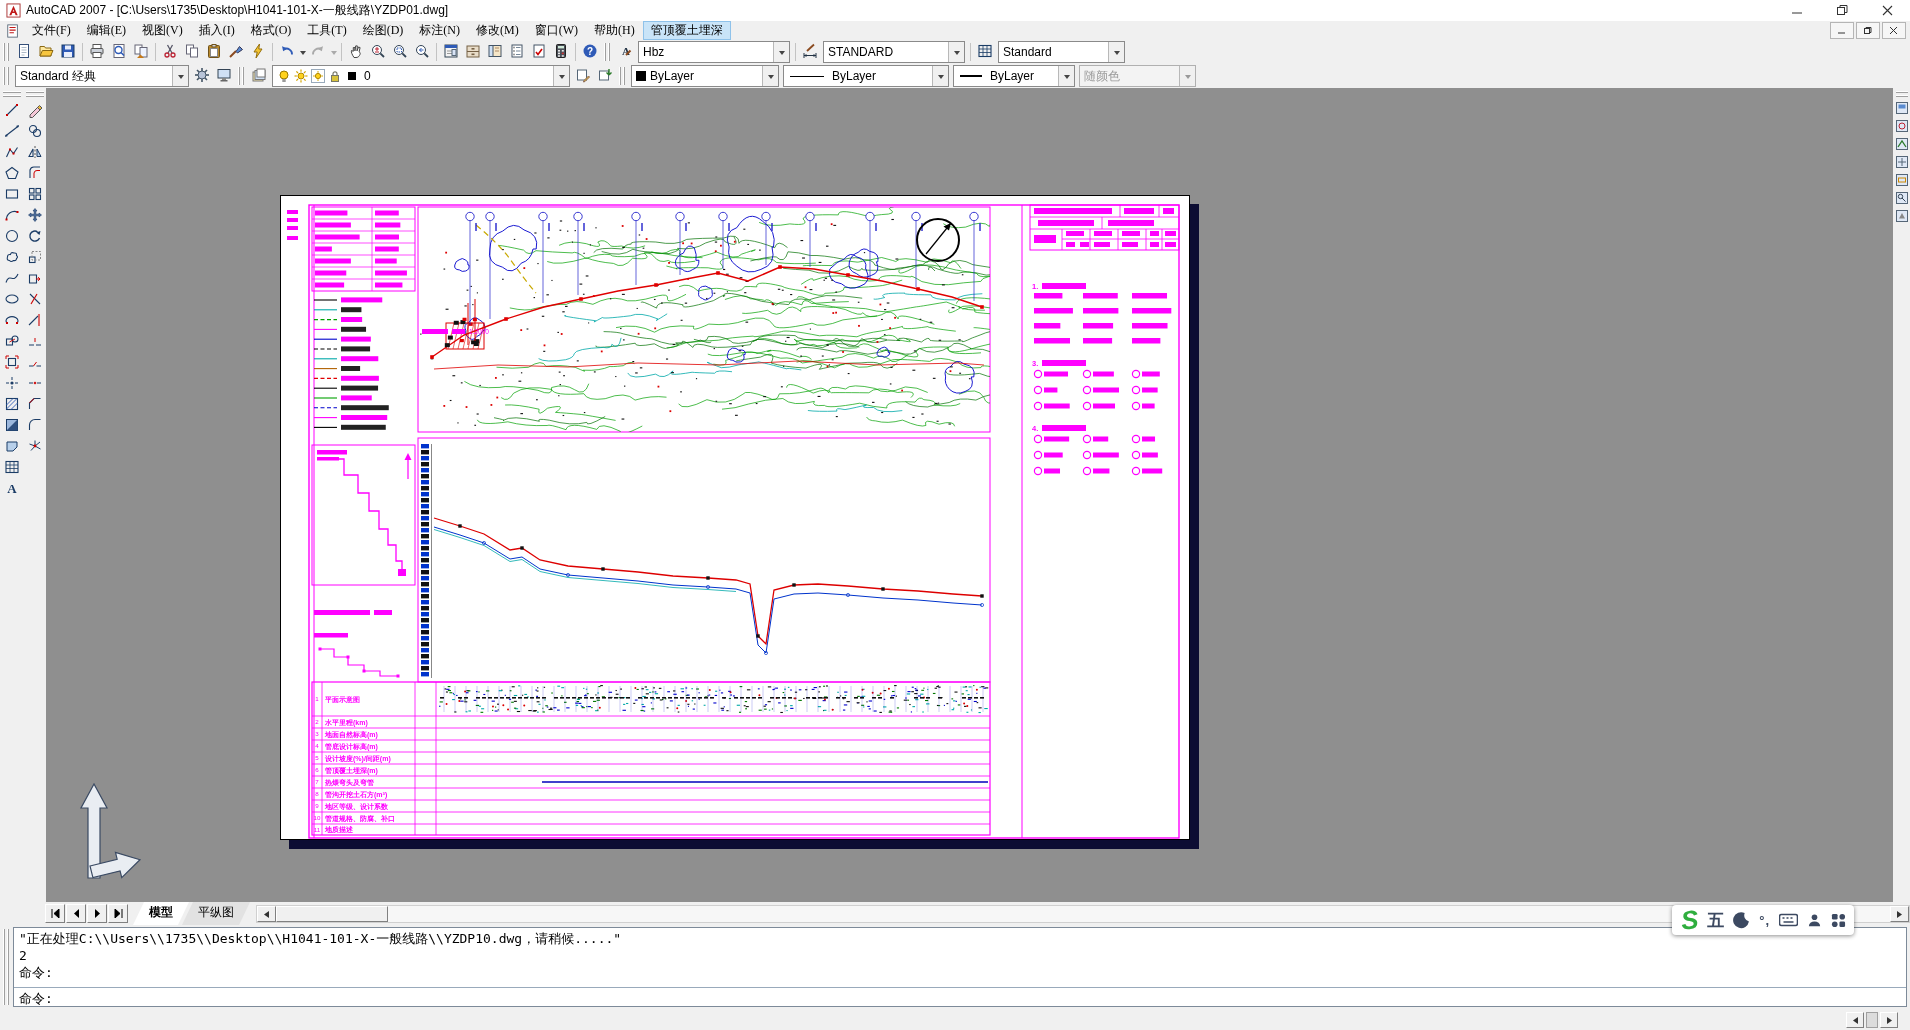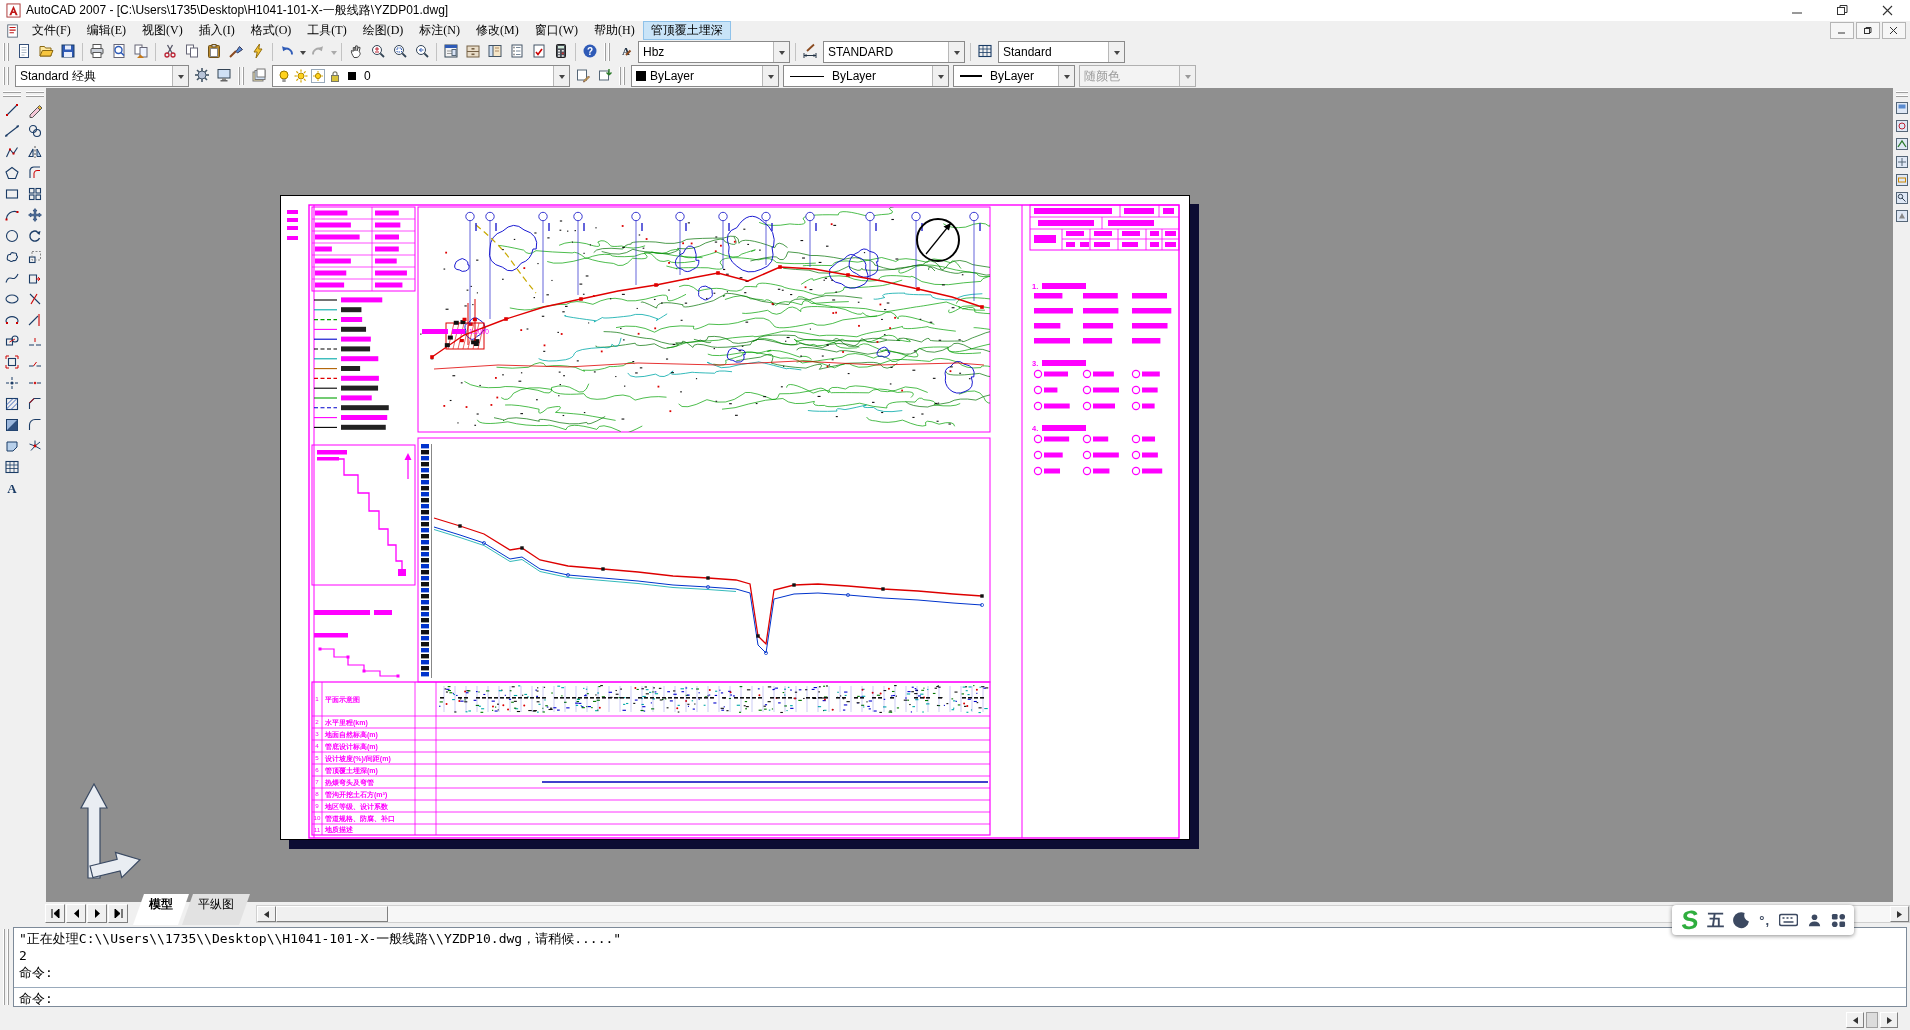--- a/index.html
+++ b/index.html
@@ -54,21 +54,21 @@
   
   #canvas{position:absolute;left:46px;top:88px;width:1847px;height:814px;background:#8f8f8f;overflow:hidden;}
   #sheet{position:absolute;left:234px;top:107px;width:908px;height:643px;background:#ffffff;
     border:1px solid #000;box-shadow:9px 9px 0 0 #0d0d33;}
   #ucs{position:absolute;left:24px;top:690px;}
   
   #tabrow{position:absolute;left:0;top:902px;width:1910px;height:23px;background:#f0f0f0;
     display:flex;align-items:flex-end;}
   .navbtn{width:18px;height:17px;background:#f0f0f0;border:1px solid;border-color:#fff #808080 #808080 #fff;
     display:flex;align-items:center;justify-content:center;margin:0 0 2px 1px;}
-  .tab{height:18px;padding:1px 16px 12px 16px;margin-left:-7px;display:flex;align-items:center;
+  .tab{height:18px;padding:1px 16px 4px 16px;margin-left:-7px;display:flex;align-items:center;
     clip-path:polygon(11px 0,calc(100% - 0px) 0,calc(100% - 11px) 100%,0 100%);
     background:#e2e2e2;filter:drop-shadow(0 0 0.6px #666);white-space:nowrap;}
   .tab.active{background:#fff;font-weight:bold;z-index:2;}
   #hscroll{flex:1;height:16px;margin:0 0 2px 6px;background:#f7f7f7;border:1px solid #d0d0d0;
     display:flex;align-items:stretch;}
   .scrbtn{width:17px;background:#f0f0f0;border:1px solid;border-color:#fff #808080 #808080 #fff;
     display:flex;align-items:center;justify-content:center;}
   .scrthumb{width:110px;background:#f0f0f0;border:1px solid;border-color:#fff #808080 #808080 #fff;}
   
   #cmdwin{position:absolute;left:0;top:925px;width:1910px;height:85px;background:#f0f0f0;}

